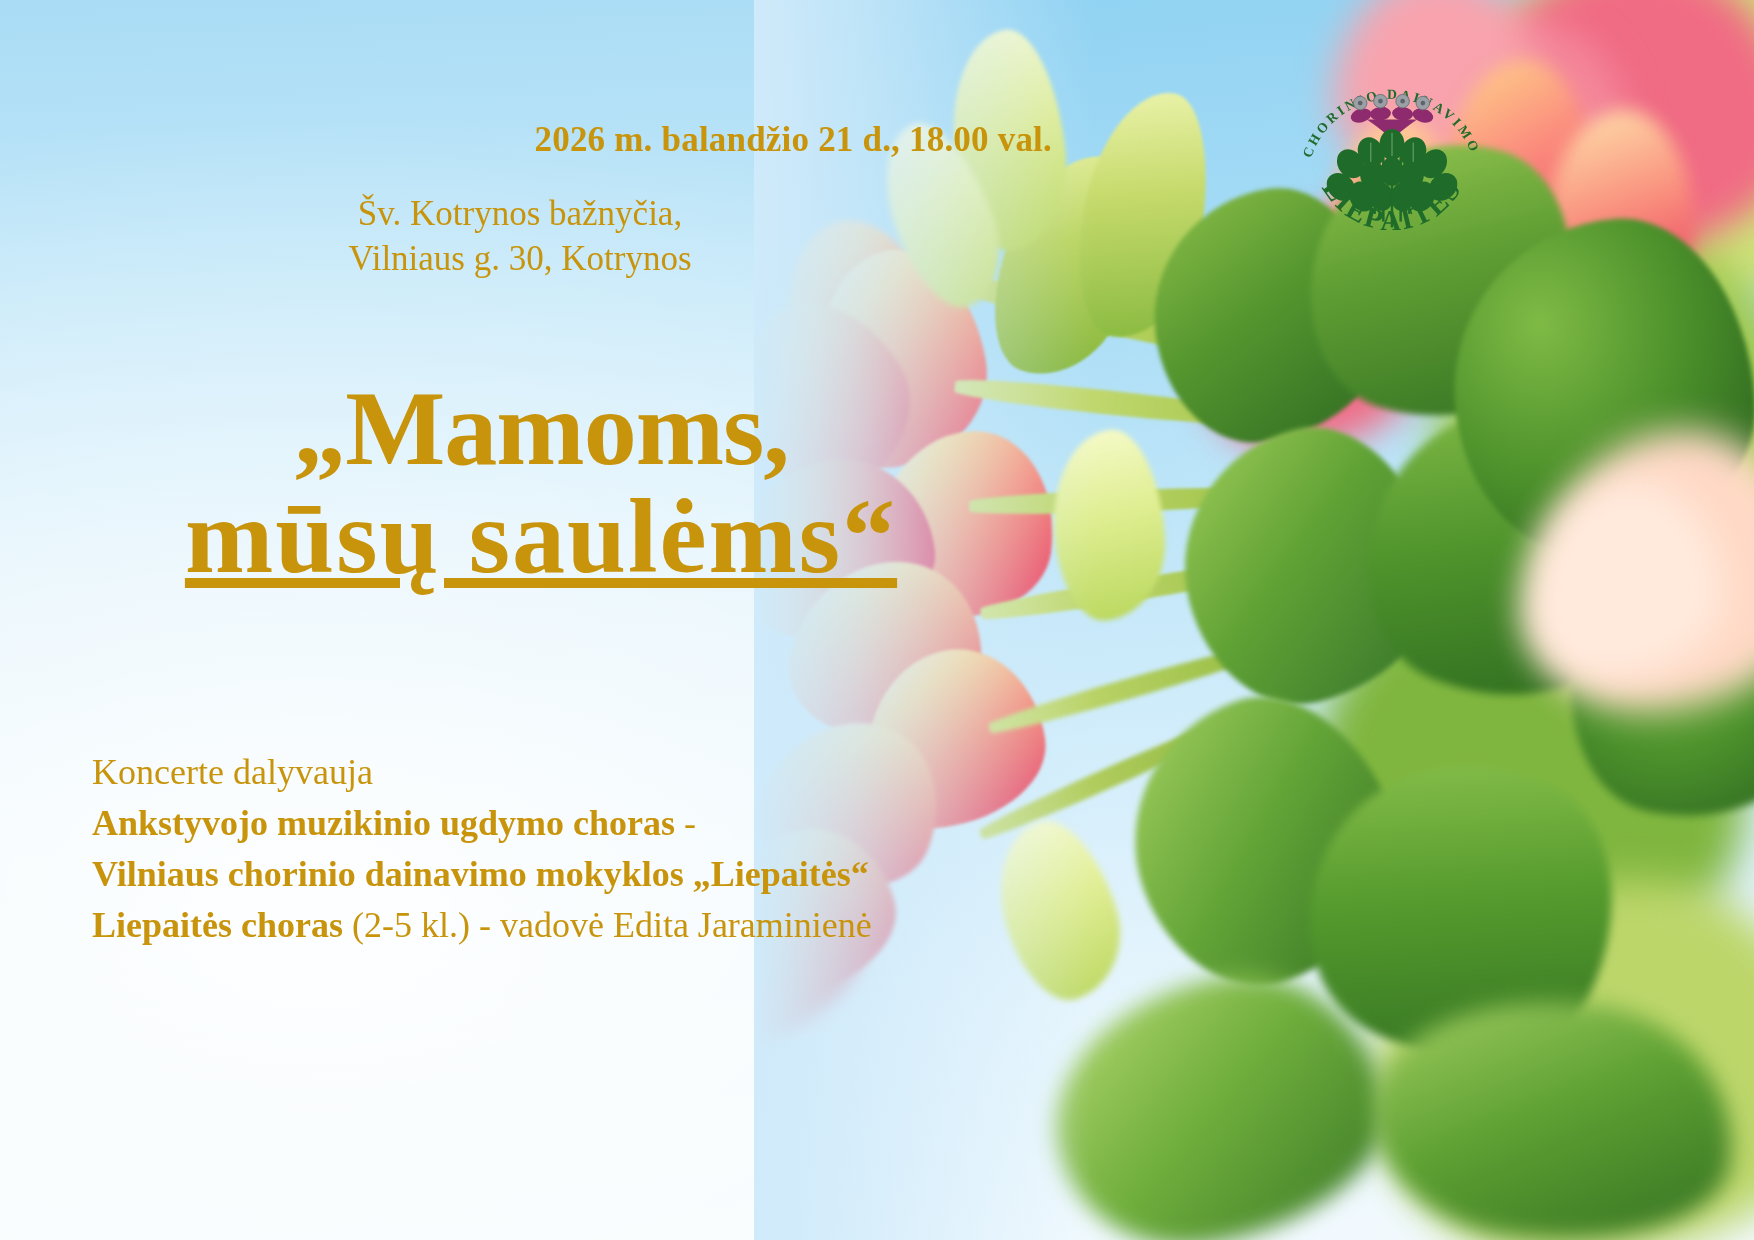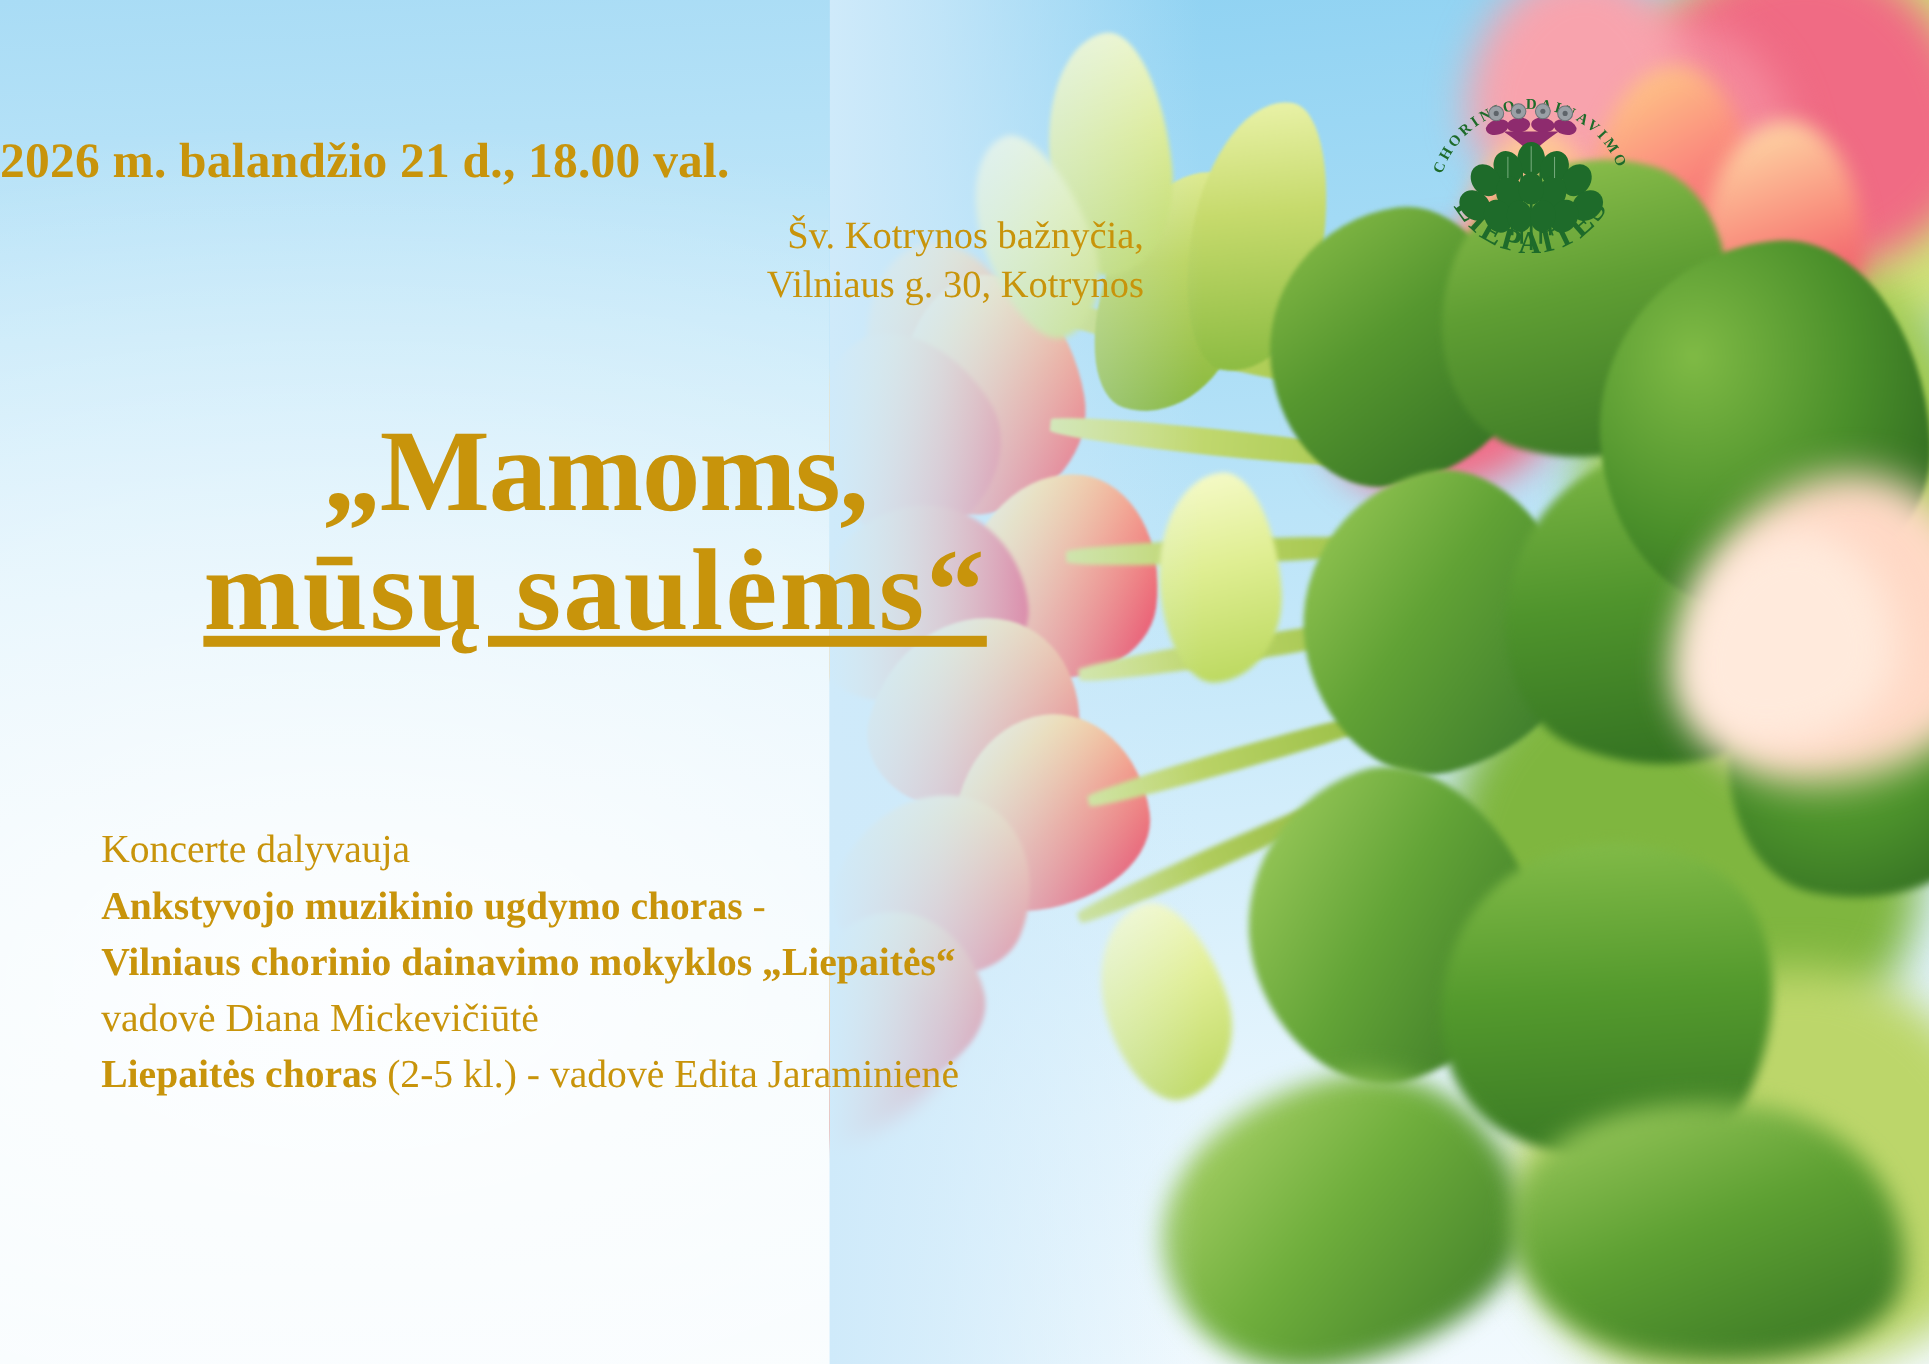--- a/index.html
+++ b/index.html
@@ -67,28 +67,28 @@
     left: 1286px; top: 52px;
     width: 212px; height: 212px;
     z-index: 80;
   }
   #logo svg { width: 100%; height: 100%; display:block; }
 
   
   .txt { position: absolute; color: #c8940b; z-index: 90; white-space: nowrap; }
 
   #date-line {
-    left: 0; top: 120px; width: 1040px;
-    text-align: left;
-    font-size: 45px; font-weight: bold;
+    left: 12px; top: 120px; width: 1040px;
+    text-align: right;
+    font-size: 35px; font-weight: bold;
     letter-spacing: 0.2px;
   }
   #venue-block {
     left: 0; top: 192px; width: 1040px;
-    text-align: right;
+    text-align: center;
     font-size: 35px; line-height: 1.28;
   }
   #venue-block div { white-space: nowrap; }
 
   #title-block {
     left: 16px; top: 375px; width: 1050px;
     text-align: center;
     font-size: 106px; font-weight: bold;
     line-height: 1.02;
     letter-spacing: -1px;
@@ -290,20 +290,17 @@
   <div class="txt" id="participants">
     <div class="prow reg">Koncerte dalyvauja</div>
 
     <div class="prow">
       <b>Ankstyvojo muzikinio ugdymo choras</b><span class="reg"> -</span>
     </div>
     <div class="prow">
       <b>Vilniaus chorinio dainavimo mokyklos „Liepaitės“</b><span class="reg"></span>
     </div>
     <div class="prow">
-      <b></b><span class="reg">vadovė Diana Mickevičiūtė</span>
-    </div>
-    <div class="prow">
       <b>Liepaitės choras</b><span class="reg"> (2-5 kl.) - vadovė Edita Jaraminienė</span>
     </div>
   </div>
 
 </div>
 
 </body></html>

